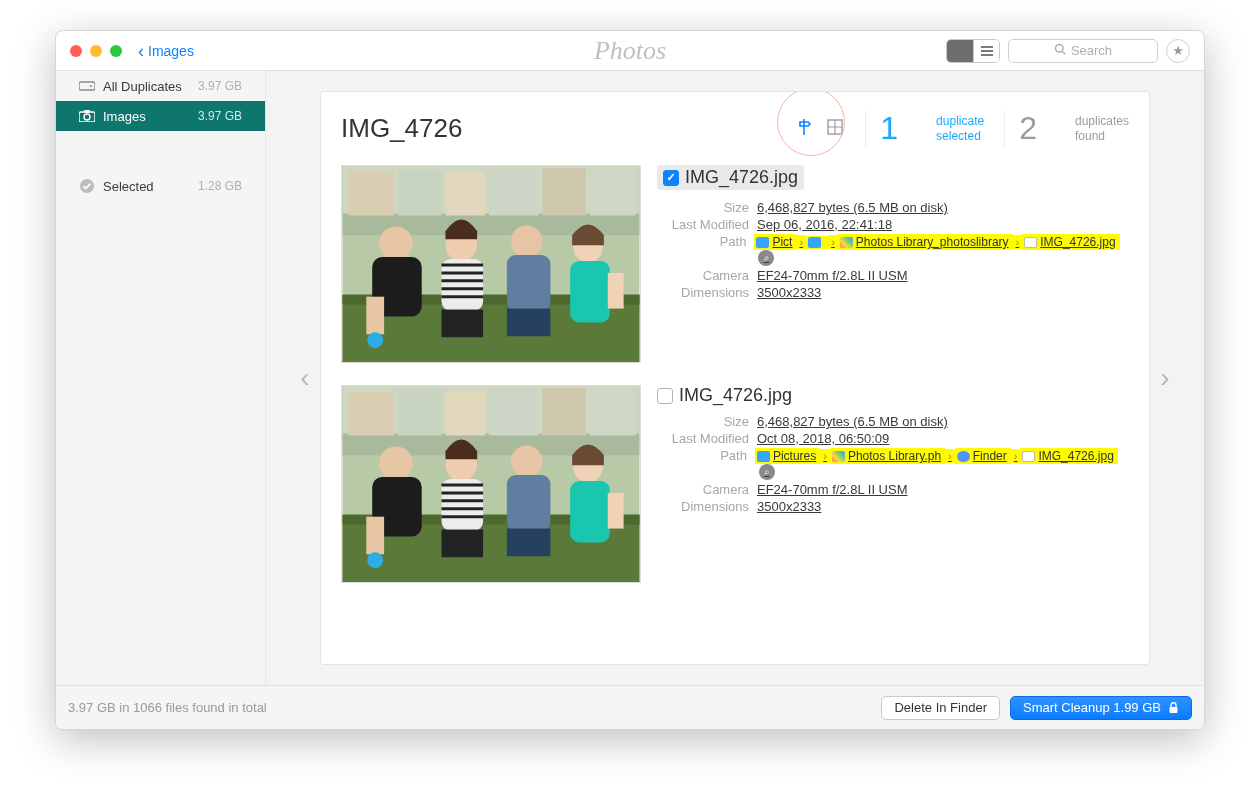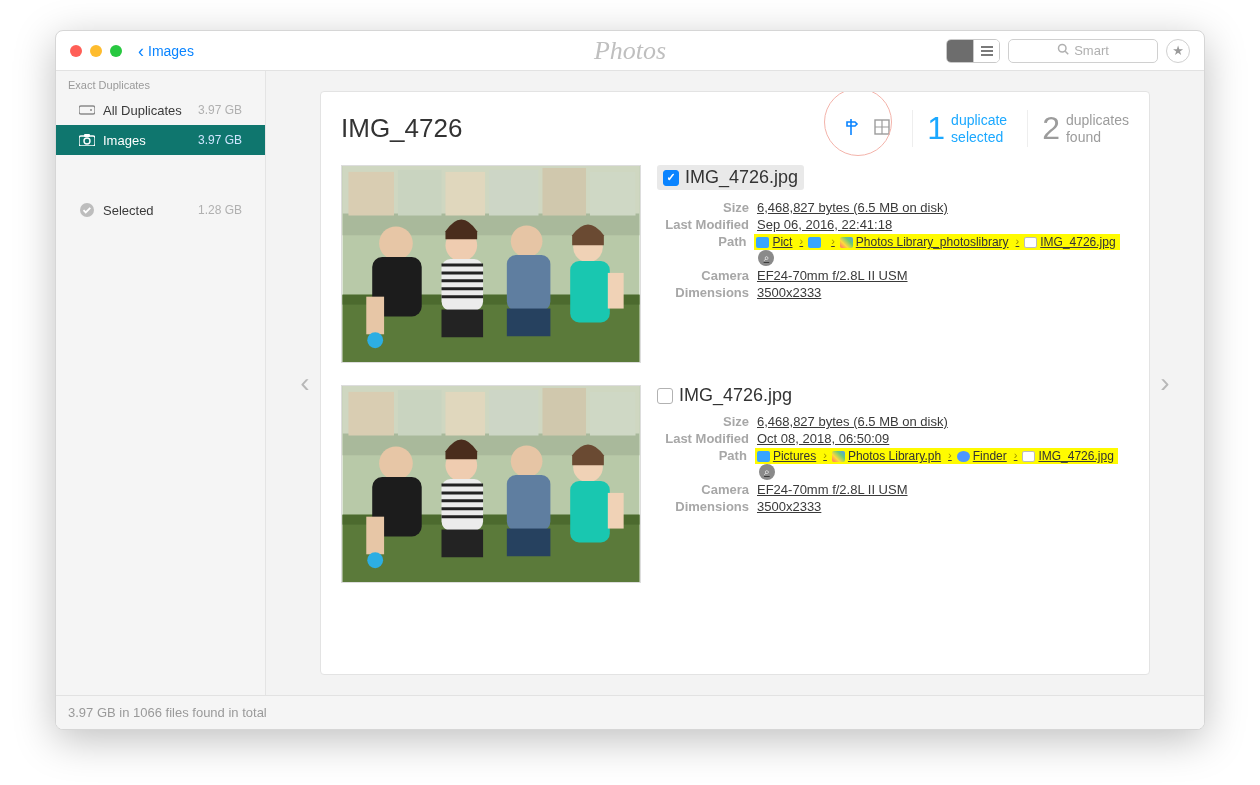--- a/index.html
+++ b/index.html
@@ -45,46 +45,46 @@
   .panel-head { display:flex; align-items:center; padding:18px 20px 10px; }
   .panel-title { font-size:26px; font-weight:300; color:#333; }
   .panel-right { margin-left:auto; display:flex; align-items:center; gap:20px; position:relative;}
   .viewicons { display:flex; gap:10px; }
   .viewicons .vi { width:20px; height:20px; display:flex; align-items:center; justify-content:center; color:#9c9c9c; }
   .viewicons .vi.active { color:#0a84ff; }
   .circle-annot { position:absolute; width:68px; height:68px; border:1.3px solid #f3b3aa; border-radius:50%; left:-18px; top:-22px; pointer-events:none; }
   .countblock { display:flex; align-items:center; gap:6px; padding-left:14px; border-left:1px solid #eee; }
   .countblock .num { font-size:32px; font-weight:200; color:#9c9c9c; }
   .countblock.blue .num { color:#1ba8ff; }
-  .countblock .lbls { font-size:14px; line-height:1.2; color:#9c9c9c; }
+  .countblock .lbls { font-size:12px; line-height:1.2; color:#9c9c9c;margin-left:32px; }
   .countblock.blue .lbls { color:#1ba8ff; }
   .cards { flex:1; overflow:auto; padding:0 20px 16px; }
   .card { display:flex; gap:16px; padding:8px 0 14px; }
   .thumb { width:300px; height:198px; border:1px solid #ddd; position:relative; overflow:hidden; }
   .thumb svg { width:100%; height:100%; display:block; }
   .info { flex:1; font-size:13px; }
   .fnamebar { display:flex; align-items:center; gap:6px; margin-bottom:8px; }
   .fnamebar.sel { background:#e9e9e9; display:inline-flex; padding:2px 6px; border-radius:3px; }
   .fname { font-size:18px; color:#333; }
   .cb { width:16px; height:16px; border:1px solid #b2b2b2; border-radius:3px; display:inline-flex; align-items:center; justify-content:center; background:#fff;}
   .cb.checked { background:#0a84ff; border-color:#0a84ff; color:#fff; font-size:11px; font-weight:bold;}
   .kv { display:flex; gap:8px; margin:2px 0; font-size:13px; }
-  .kv .k { width:92px; text-align:right; color:#a7a7a7;font-weight:bold; }
+  .kv .k { width:92px; text-align:right; color:#a7a7a7; }
   .kv .v { color:#3a3a3a;text-decoration:underline; }
-  .pathrow .v { display:flex; gap:0; flex-wrap:wrap;}
+  .pathrow .v { display:flex; align-items:center; gap:0; flex-wrap:wrap;}
   .pathchip { background:#fffb00; padding:1px 4px 1px 2px; font-size:12px; color:#333; display:inline-flex; align-items:center; gap:3px; white-space:nowrap; }
   .pathsep { background:#fffb00; color:#9a8f00; padding:1px 3px; font-size:11px; }
   .picon { width:13px; height:11px; border-radius:2px; display:inline-block; }
   .picon.f-blue { background:#37a5ff; }
   .picon.f-photos{ background:linear-gradient(45deg,#ff6b6b,#ffd93d,#6bcB77,#4d96ff); }
   .picon.f-file { background:#fff; border:1px solid #bbb; }
   .picon.f-face { background:#4d96ff; border-radius:50%; }
   .revealbtn { width:16px; height:16px; border-radius:50%; background:#8a8a8a; color:#fff; font-size:10px; display:inline-flex; align-items:center; justify-content:center; margin-left:4px; }
   
-  .statusbar { height:34px; border-top:1px solid #e2e2e2; display:flex; align-items:center; padding:0 12px; font-size:13px; background:#f5f5f5;}
+  .statusbar { height:44px; border-top:1px solid #e2e2e2; display:flex; align-items:center; padding:0 12px; font-size:13px; background:#f5f5f5;}
   .status-left { color:#9a9a9a; }
   .status-right { margin-left:auto; display:flex; gap:10px;}
   .btn { height:24px; border-radius:5px; padding:0 12px; font-size:13px; display:flex; align-items:center; gap:6px; cursor:pointer; }
   .btn.white { background:#fff; border:1px solid #c8c8c8; color:#333;}
   .btn.blue { background:linear-gradient(#2f93ff,#0a7bff); color:#fff; border:1px solid #0a6bef;}
   .lockicon { width:12px; height:12px; display:inline-flex; align-items:center; justify-content:center;}
   .grid4 { display:grid; grid-template-columns:repeat(2,4px); grid-template-rows:repeat(2,4px); gap:2px;}
   .grid4 span{ background:currentColor; }
   .list3 { display:flex; flex-direction:column; gap:2px;}
   .list3 span{ width:12px;height:2px;background:currentColor;}
@@ -169,31 +169,30 @@
             </div>
           </div>
       </div>
       <div class="searchbox">
         <span>
           <svg width="12" height="12" viewBox="0 0 16 16">
               <circle cx="7" cy="7" r="5" fill="none" stroke="#b0b0b0" stroke-width="2"></circle>
               <line x1="11" y1="11" x2="15" y2="15" stroke="#b0b0b0" stroke-width="2"></line>
             </svg>
         </span>
-        <span>Smart</span>
+        <span>Search</span>
       </div>
       <div class="starbtn">
         <span>★</span>
       </div>
     </div>
   </div>
 
   <div class="body">
     <div class="sidebar">
-      <div class="sb-head">Exact Duplicates</div>
       <div class="sb-item">
         <span class="sb-icon">
           <svg width="16" height="12" viewBox="0 0 16 12">
               <rect x="0" y="2" width="16" height="8" rx="2" fill="none" stroke="currentColor" stroke-width="1.4"></rect>
               <circle cx="12" cy="6" r="1" fill="currentColor"></circle>
             </svg>
         </span>
         <span>All Duplicates</span>
         <span class="sb-size">3.97 GB</span>
       </div>
@@ -384,15 +383,29 @@
       </div>
 
       <div class="navchev">
         <span>›</span>
       </div>
     </div>
   </div>
 
   <div class="statusbar">
     <div class="status-left">3.97 GB in 1066 files found in total</div>
+    <div class="status-right">
+      <div class="btn white">
+        <span>Delete In Finder</span>
+      </div>
+      <div class="btn blue">
+        <span>Smart Cleanup 1.99 GB</span>
+        <span class="lockicon">
+          <svg width="11" height="12" viewBox="0 0 11 12">
+              <rect x="1.5" y="5" width="8" height="6" rx="1.2" fill="#fff"></rect>
+              <path d="M3 5 V3.2 a2.5 2.5 0 0 1 5 0 V5" fill="none" stroke="#fff" stroke-width="1.4"></path>
+            </svg>
+        </span>
+      </div>
+    </div>
   </div>
 
 </div>
 
 </body></html>

